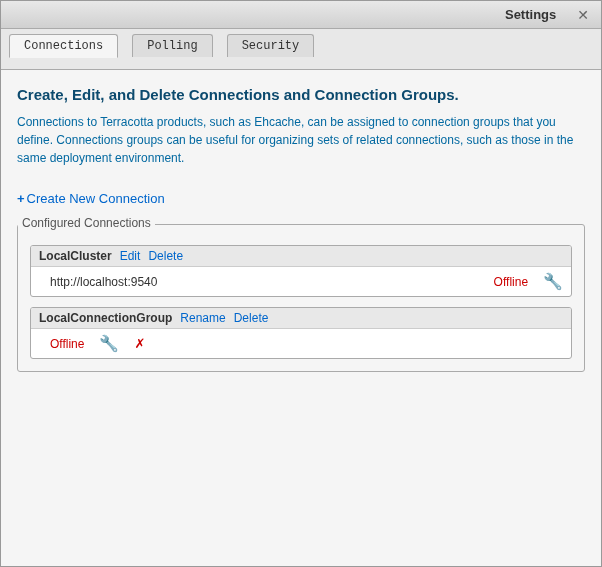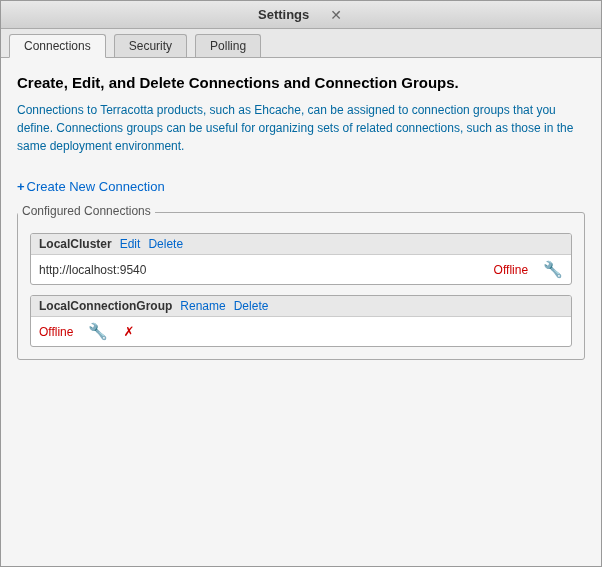--- a/index.html
+++ b/index.html
@@ -19,21 +19,21 @@
       border: 1px solid #999;
       box-shadow: 2px 2px 8px rgba(0,0,0,0.4);
       display: flex;
       flex-direction: column;
     }
     .dialog-titlebar {
       background: linear-gradient(to bottom, #e8e8e8, #d0d0d0);
       border-bottom: 1px solid #aaa;
       padding: 6px 10px;
       display: flex;
-      justify-content: center;
+      justify-content: flex-end;
       align-items: center;
       gap: 19px;
     }
     .dialog-title {
       font-size: 13px;
       font-weight: bold;
       color: #333;
     }
     .dialog-close {
       cursor: pointer;
@@ -41,22 +41,23 @@
       color: #666;
       background: none;
       border: none;
       padding: 0 2px;
       line-height: 1;
     }
     .tabs-bar {
       background: #e8e8e8;
       border-bottom: 1px solid #aaa;
       display: flex;
-      padding: 5px 8px 0 8px;
-      gap: 8px;
+      padding: 5px 8px 12px 8px;
+      gap: 14px;
+      font-family: Liberation Mono, monospace;
     }
     .tab {
       padding: 4px 14px;
       border: 1px solid #aaa;
       border-bottom: none;
       cursor: pointer;
       font-size: 12px;
       color: #333;
       background: #ddd;
       border-radius: 3px 3px 0 0;
@@ -68,21 +69,21 @@
       z-index: 1;
     }
     .dialog-content {
       padding: 16px 16px;
       flex: 1;
       background: #f5f5f5;
     }
     .section-heading {
       font-size: 15px;
       font-weight: bold;
-      color: #000000;
+      color: #0c4a6e;
       margin-bottom: 10px;
     }
     .section-desc {
       font-size: 12px;
       color: #0369a1;
       line-height: 1.5;
       margin-bottom: 24px;
     }
     .create-link {
       color: #0066cc;
@@ -140,20 +141,21 @@
       text-decoration: none;
       font-size: 12px;
       cursor: pointer;
       text-align: center;
     }
     .connection-body {
       padding: 5px 8px;
       display: flex;
       justify-content: space-between;
       align-items: center;
+      margin-left: 11px;
     }
     .connection-url {
       font-size: 12px;
       color: #333;
     }
     .status-area {
       display: flex;
       align-items: center;
       gap: 15px;
     }
@@ -179,24 +181,24 @@
   <div class="dialog-titlebar">
     <span class="dialog-title">Settings</span>
     <button class="dialog-close">✕</button>
   </div>
 
   <div class="tabs-bar">
     <div class="tab active">
       <span>Connections</span>
     </div>
     <div class="tab">
+      <span>Polling</span>
+    </div>
+    <div class="tab">
       <span>Security</span>
-    </div>
-    <div class="tab">
-      <span>Polling</span>
     </div>
   </div>
 
   <div class="dialog-content">
     <div class="section-heading">Create, Edit, and Delete Connections and Connection Groups.</div>
     <div class="section-desc">Connections to Terracotta products, such as Ehcache, can be assigned to connection groups that you define. Connections groups can be useful for organizing sets of related connections, such as those in the same deployment environment.</div>
 
     <a class="create-link">
       <span class="plus-icon">+</span><span>Create New Connection</span>
     </a>

